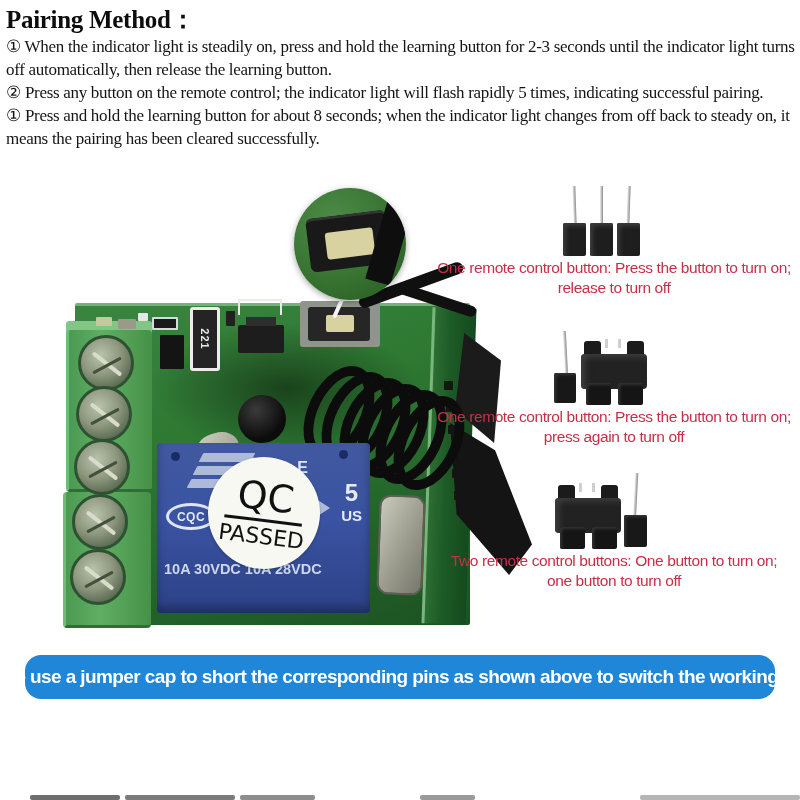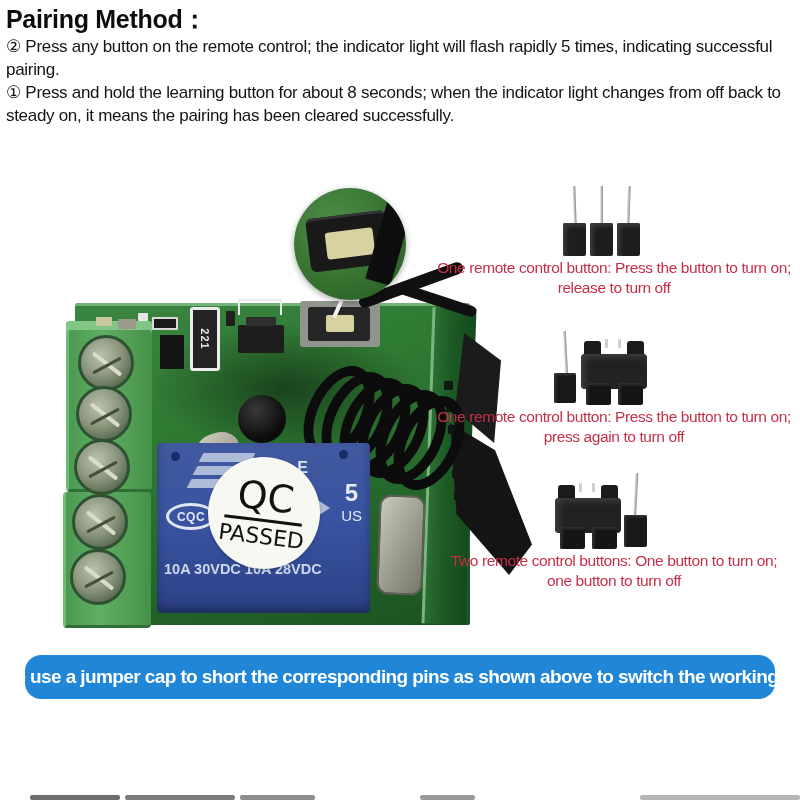--- a/index.html
+++ b/index.html
@@ -2,21 +2,21 @@
 <html><head>
 <meta charset="utf-8">
 <style>
   * { margin:0; padding:0; box-sizing:border-box; }
   html,body { background:#fff; }
   .canvas {
     position:relative; width:800px; height:800px; background:#fff;
     font-family:"Liberation Sans","DejaVu Sans",sans-serif; overflow:hidden;
   }
   
-  .text-top { position:absolute; left:6px; top:4px; width:790px; color:#141414; }
+  .text-top { position:absolute; left:6px; top:4px; width:790px; color:#141414;font-family:Liberation Serif, serif; }
   .text-top h1 { font-size:25px; font-weight:bold; letter-spacing:-0.3px; line-height:31px; color:#0d0d0d; }
   .text-top p { font-size:17px; line-height:23px; letter-spacing:-0.3px; }
   
   .photo { position:absolute; left:0; top:183px; width:540px; height:460px; }
   .pcb { position:absolute; left:75px; top:120px; width:395px; height:322px;
          background:linear-gradient(160deg,#3a8540 0%, #2f7a33 35%, #23642a 70%, #1c5222 100%);
          border-top:3px solid #74b377; border-radius:2px; }
   .pcb-shadow { position:absolute; left:150px; top:140px; width:270px; height:130px;
          background:radial-gradient(ellipse at 50% 50%, rgba(0,0,0,.45), rgba(0,0,0,0) 70%); }
   .sideboard { position:absolute; left:427px; top:125px; width:44px; height:316px;
@@ -68,21 +68,21 @@
                background:transparent; transform:rotate(26deg); }
   
   .relay { position:absolute; left:157px; top:260px; width:213px; height:170px; border-radius:4px;
            background:linear-gradient(180deg,#41599f 0%, #3a53a2 45%, #2c4287 100%);
            box-shadow:inset 0 -6px 10px rgba(0,0,0,.3); }
   .relay .dot { position:absolute; width:9px; height:9px; border-radius:50%; background:#1a2c66; }
   .stripe { position:absolute; height:9px; background:#aebbd8; transform:skewX(-28deg); border-radius:1px; }
   .cqc { position:absolute; left:9px; top:60px; width:50px; height:27px; border:3px solid #dfe5f2; border-radius:50%;
          display:flex; align-items:center; justify-content:center; color:#e3e8f4; font-size:12px; font-weight:bold; letter-spacing:0.5px; }
   .ul5 { position:absolute; right:12px; top:36px; color:#e6ebf6; font-size:24px; font-weight:bold; }
-  .ulus{ position:absolute; right:8px; top:64px; color:#e6ebf6; font-size:15px; font-weight:normal; }
+  .ulus{ position:absolute; right:8px; top:64px; color:#e6ebf6; font-size:15px; font-weight:bold; }
   .ultri{ position:absolute; right:40px; top:52px; width:0; height:0;
           border-left:20px solid #aebbd8; border-top:13px solid transparent; border-bottom:13px solid transparent; }
   .brandE { position:absolute; right:62px; top:16px; color:#dfe5f2; font-size:16px; font-weight:bold; }
   .ratings { position:absolute; left:7px; width:200px; color:#ccd6ec; font-size:14.5px; font-weight:bold; letter-spacing:0; white-space:nowrap; }
   .model { position:absolute; left:5px; top:139px; color:#d6deef; font-size:19.5px; font-weight:bold; letter-spacing:0.2px; white-space:nowrap; }
   .sticker { position:absolute; left:51px; top:14px; width:112px; height:112px; border-radius:50%;
              background:#f8f8f3; transform:rotate(7deg); display:flex; flex-direction:column;
              align-items:center; justify-content:center; color:#111; box-shadow:0 1px 3px rgba(0,0,0,.25); }
   .sticker .qc { font-size:38px; line-height:40px; font-family:"DejaVu Sans",sans-serif; }
   .sticker .rule { width:78px; height:3px; background:#111; margin:2px 0 3px; }
@@ -118,20 +118,21 @@
   
   .bstrip { position:absolute; bottom:0; height:5px; border-radius:2px; }
 </style>
 </head>
 <body>
 
 <div class="canvas">
 
   <div class="text-top">
     <h1>Pairing Method：</h1>
+    <p>① When the indicator light is steadily on, press and hold the learning button for 2-3 seconds until the indicator light turns off automatically, then release the learning button.</p>
     <p>② Press any button on the remote control; the indicator light will flash rapidly 5 times, indicating successful pairing.</p>
     <p>① Press and hold the learning button for about 8 seconds; when the indicator light changes from off back to steady on, it means the pairing has been cleared successfully.</p>
   </div>
 
   <div class="photo">
     <div class="pcb"></div>
     <div class="pcb-shadow"></div>
     <div class="sideboard"></div>
     <div class="pad" style="left:444px;top:198px"></div>
     <div class="pad" style="left:446px;top:220px"></div>

